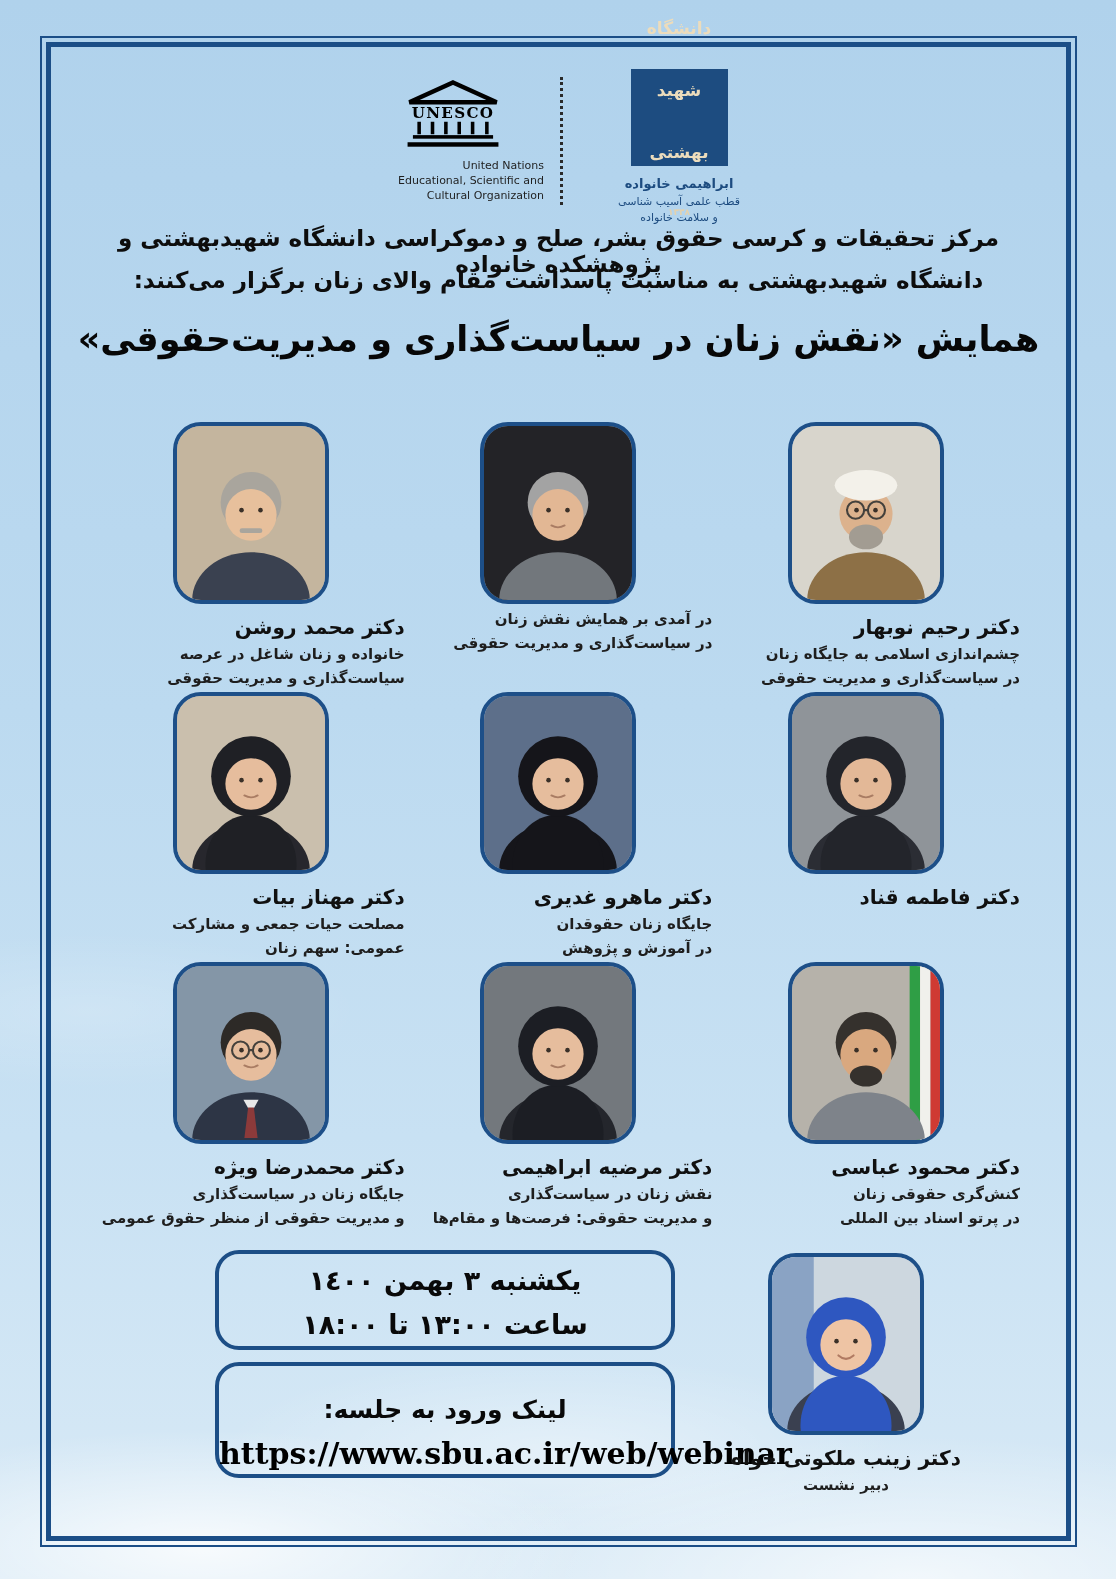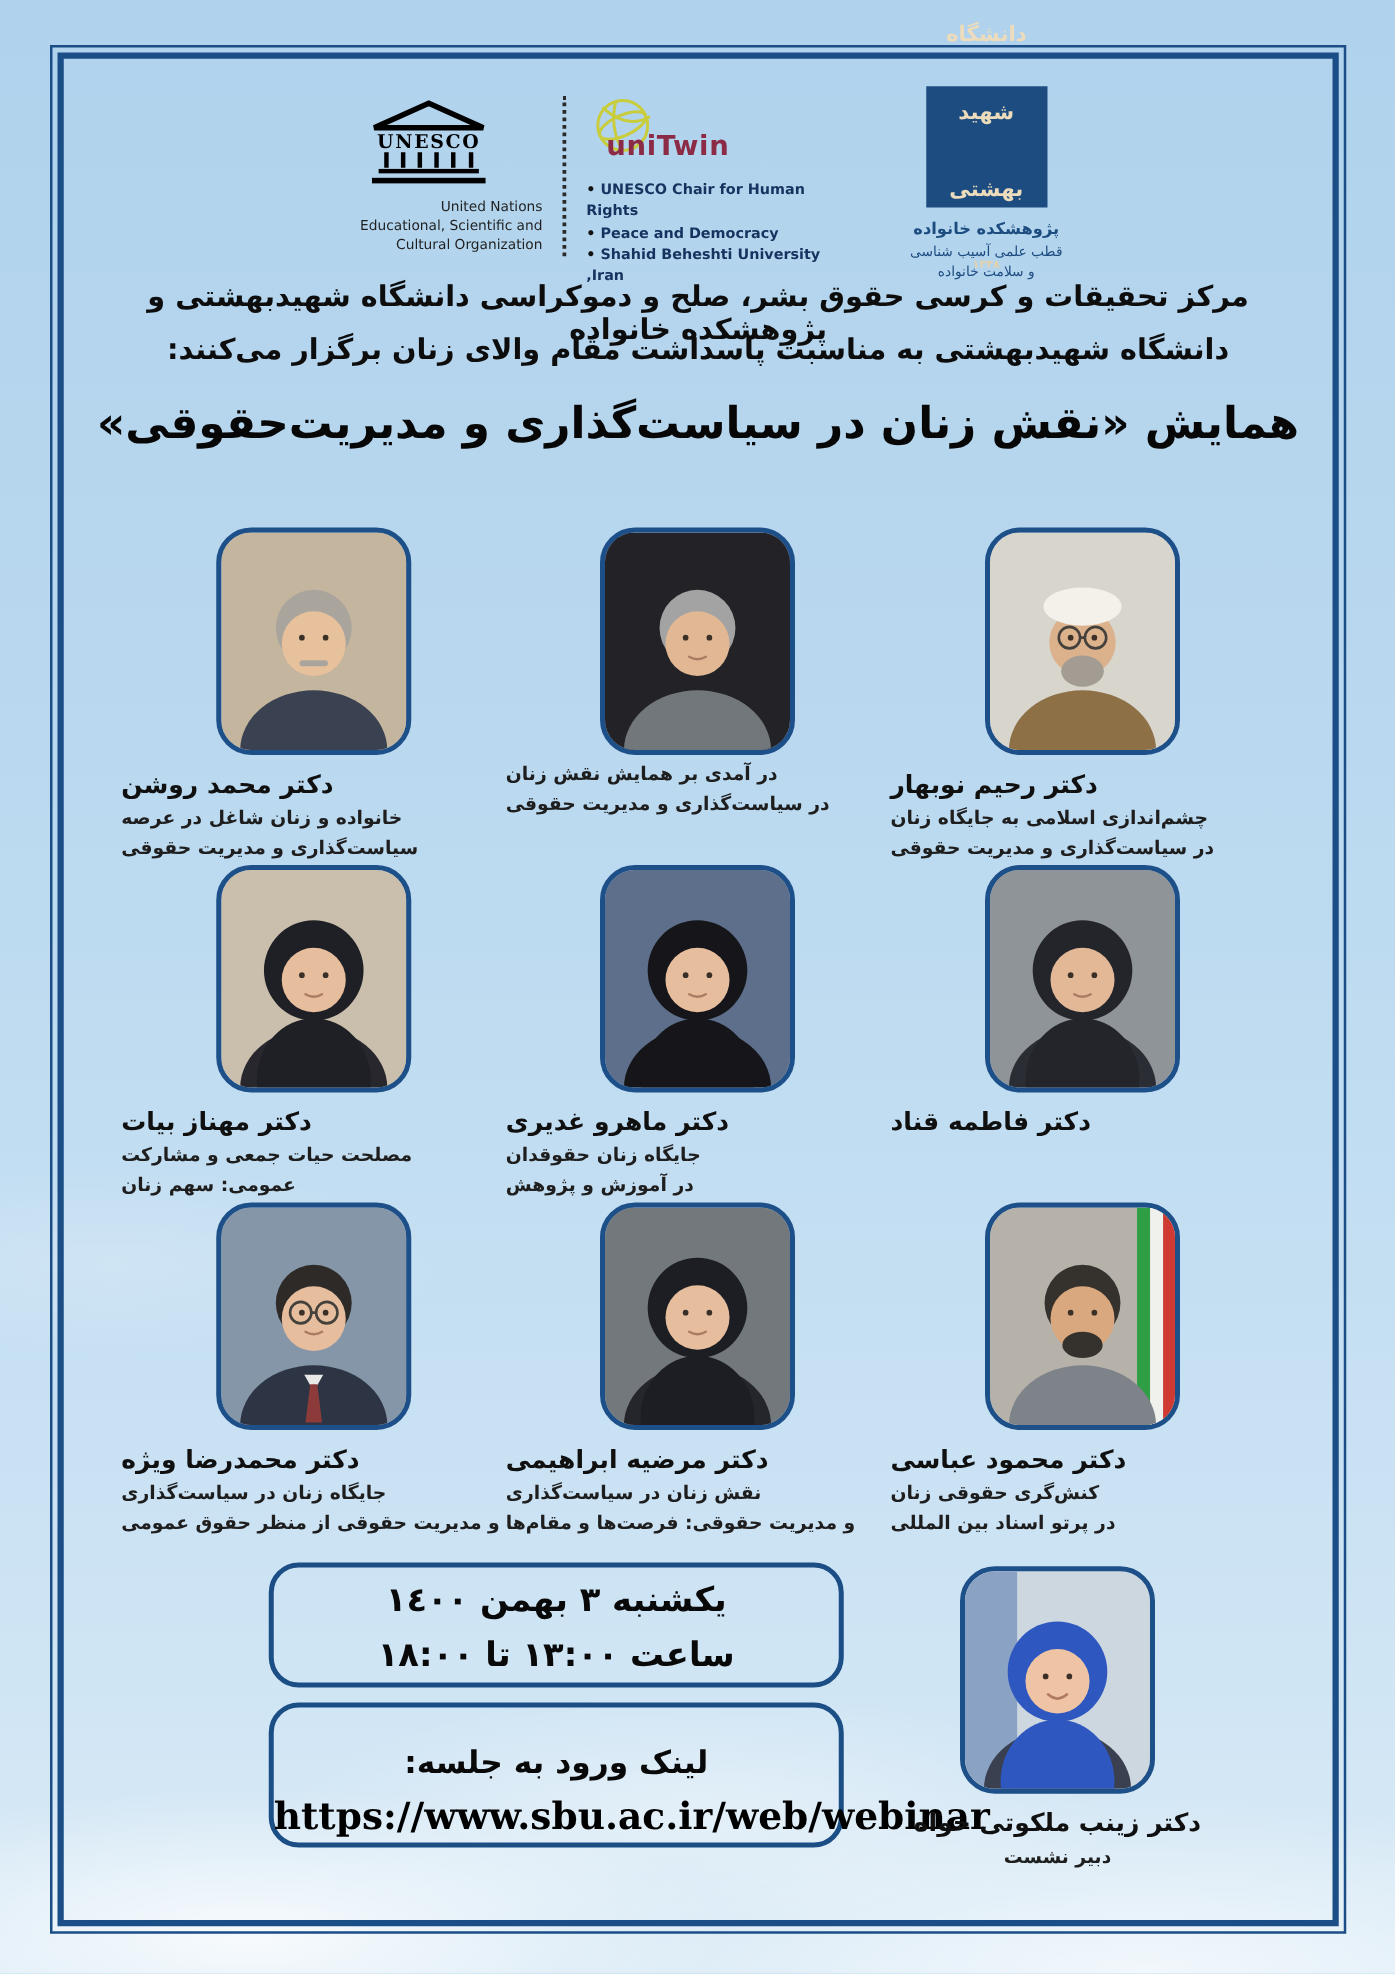--- a/index.html
+++ b/index.html
@@ -40,21 +40,21 @@
   
   .orgline{position:absolute;left:20px;right:20px;text-align:center;direction:rtl;
     font-weight:bold;color:#0d0d0d;font-size:23px;}
   .org1{top:178px;}
   .org2{top:220px;}
   .title{position:absolute;left:20px;right:20px;top:272px;text-align:center;direction:rtl;
     font-weight:bold;color:#070707;font-size:35px;letter-spacing:-.5px;}
   
   .speakers{position:absolute;top:375px;left:46px;right:46px;
     display:grid;grid-template-columns:1fr 1fr 1fr;grid-auto-rows:270px;}
-  .card{text-align:left;}
+  .card{text-align:right;}
   .photo{width:156px;height:182px;margin:0 auto;border:4px solid #1d4f88;border-radius:28px;
     overflow:hidden;background:#9db3c8;}
   .photo svg{display:block;width:100%;height:100%;}
   .sp-name{margin-top:11px;font-size:20px;font-weight:bold;color:#101010;direction:rtl;}
   .sp-topic{margin-top:3px;font-size:15px;font-weight:bold;line-height:24px;color:#1e1e1e;direction:rtl;}
   
   .infobox{position:absolute;left:164px;width:460px;border:4px solid #1c4e86;border-radius:24px;
     text-align:center;direction:rtl;color:#090909;}
   .datebox{top:1203px;height:100px;padding-top:5px;}
   .datebox div{font-size:27px;font-weight:bold;line-height:44px;}
@@ -90,48 +90,30 @@
         </svg>
         <div class="cap">
           <div>United Nations</div>
           <div>Educational, Scientific and</div>
           <div>Cultural Organization</div>
         </div>
       </div>
 
       <div class="dotline"></div>
 
-      <div class="unitwin">
-        <div class="unitwin-top">
-          <svg viewBox="0 0 64 64" width="58" height="58">
-            <g fill="none" stroke="#c9cd3b" stroke-width="2.6">
-              <circle cx="30" cy="28" r="22"></circle>
-              <ellipse cx="30" cy="28" rx="22" ry="9" transform="rotate(-24 30 28)"></ellipse>
-              <path d="M12,12 Q34,32 54,20"></path>
-              <path d="M24,6 Q18,30 30,50"></path>
-            </g>
-          </svg>
-          <span class="unitwin-word">uniTwin</span>
-        </div>
-        <ul class="unitwin-bullets">
-          <li>UNESCO Chair for Human Rights</li>
-          <li>Peace and Democracy</li>
-          <li>Shahid Beheshti University ,Iran</li>
-        </ul>
-      </div>
 
       <div class="sbu">
         <div class="sbu-square">
           <div class="ln">دانشگاه</div>
           <div class="ln">شهید</div>
           <div class="ln">بهشتی</div>
           <div class="yr">١٣٣٨</div>
         </div>
         <div class="sbu-cap">
-          <div class="c1">پژوهشکده خانواده</div>
+          <div class="c1">ابراهیمی خانواده</div>
           <div class="c2">قطب علمی آسیب شناسی</div>
           <div class="c3">و سلامت خانواده</div>
         </div>
       </div>
     </div>
 
     <div class="orgline org1">مرکز تحقیقات و کرسی حقوق بشر، صلح و دموکراسی دانشگاه شهیدبهشتی و پژوهشکده خانواده</div>
     <div class="orgline org2">دانشگاه شهیدبهشتی به مناسبت پاسداشت مقام والای زنان برگزار می‌کنند:</div>
     <div class="title">همایش «نقش زنان در سیاست‌گذاری و مدیریت‌حقوقی»</div>
 

